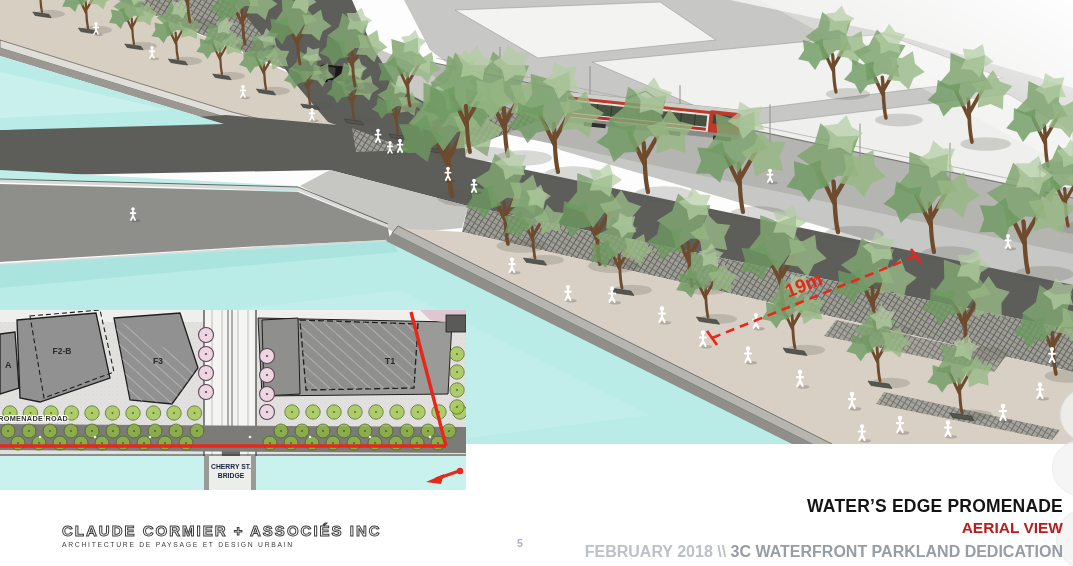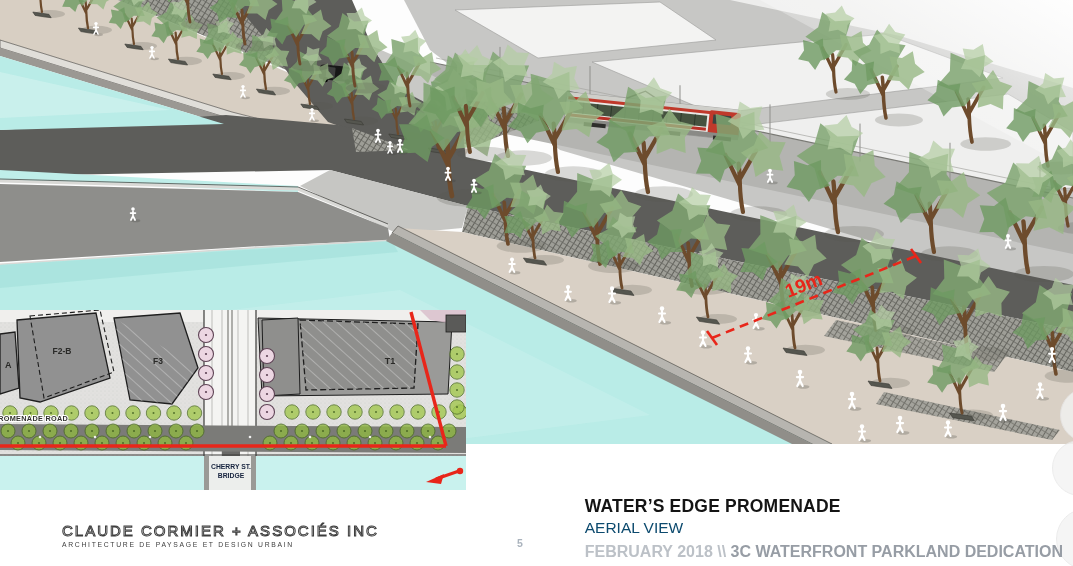--- a/index.html
+++ b/index.html
@@ -7,27 +7,27 @@
          font-family:"Liberation Sans",sans-serif;}
   svg text{font-family:"Liberation Sans",sans-serif;}
   #aerial{position:absolute;left:0;top:0;}
   #inset{position:absolute;left:0;top:310px;}
   .faint-circle{position:absolute;border-radius:50%;background:#f3f3f3;border:1px solid #e7e7e7;opacity:.8;}
   #fc1{width:52px;height:52px;left:1060px;top:388px;}
   #fc2{width:54px;height:54px;left:1052px;top:440px;}
   #fc3{width:60px;height:60px;left:1056px;top:508px;}
   
   #logo{position:absolute;left:62px;top:522px;}
-  #logo .name{font-size:15px;font-weight:normal;letter-spacing:2px;color:#3c3c3c;
+  #logo .name{font-size:15px;font-weight:bold;letter-spacing:2px;color:#3c3c3c;
               -webkit-text-fill-color:transparent;-webkit-text-stroke:1px #3c3c3c;white-space:nowrap;}
   #logo .tagline{font-size:6.8px;letter-spacing:1.7px;color:#3c3c3c;margin-top:2px;white-space:nowrap;}
   #page-num{position:absolute;left:517px;top:537px;font-size:10.5px;font-weight:bold;color:#aab3bd;}
-  #title-block{position:absolute;right:10px;top:496px;text-align:left;}
+  #title-block{position:absolute;right:10px;top:496px;text-align:right;}
   #title-block .title{font-size:17.5px;font-weight:800;color:#141414;letter-spacing:.2px;}
-  #title-block .subtitle{font-size:15.5px;color:#0c4a6e;margin-top:2px;}
+  #title-block .subtitle{font-size:15.5px;color:#b91c1c;margin-top:2px;font-weight:bold;}
   #title-block .meta{font-size:16px;font-weight:bold;margin-top:6px;}
   #title-block .meta .date{color:#bcc1c7;}
   #title-block .meta .project{color:#979da5;}
 </style>
 </head>
 <body>
 
 <div id="slide">
 
   <svg id="aerial" width="1073" height="497" viewBox="0 0 1073 497">

